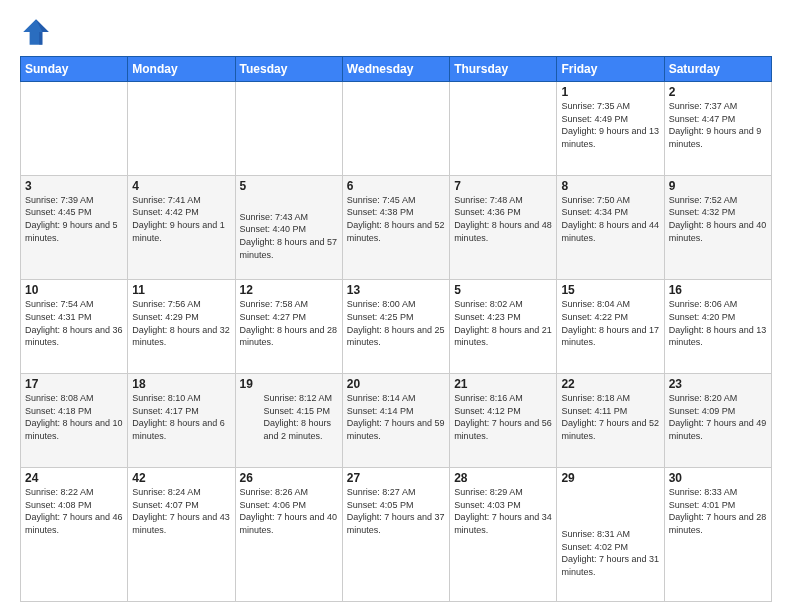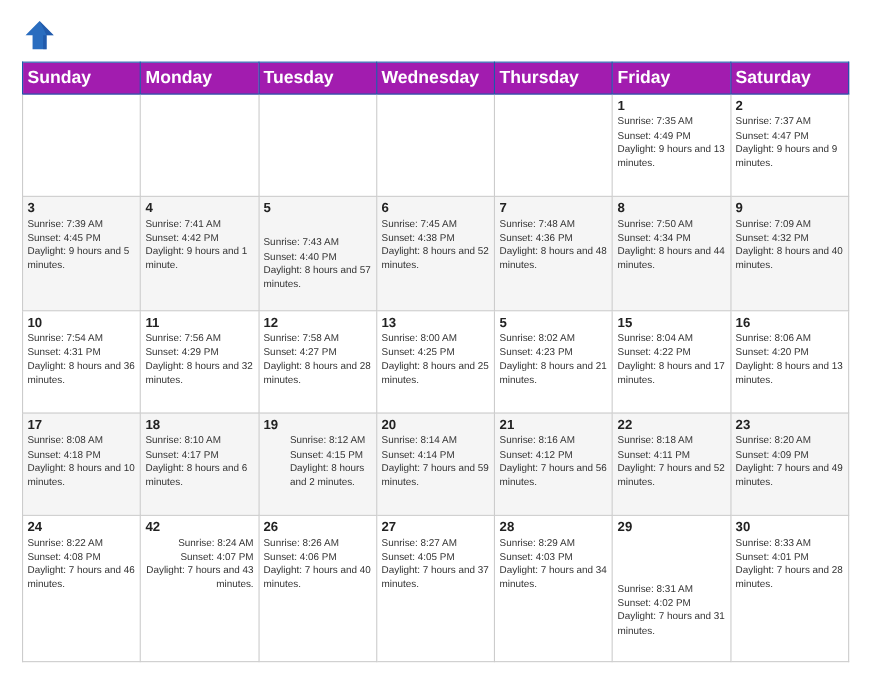--- a/index.html
+++ b/index.html
@@ -60,23 +60,23 @@
       color: #555;
     }
     .calendar {
       flex: 1;
       border: 1px solid #ccc;
       border-collapse: collapse;
       width: 100%;
       table-layout: fixed;
     }
     .calendar thead tr th {
-      background: #a21caf;
+      background: #3b82f6;
       color: #fff;
-      font-size: 16px;
+      font-size: 12px;
       font-weight: bold;
       padding: 5px 4px;
       text-align: left;
       border: 1px solid #1a5aaa;
       margin-left: 48px;
     }
     .calendar tbody tr td {
       border: 1px solid #ccc;
       vertical-align: top;
       padding: 3px 4px;
@@ -189,21 +189,21 @@
 Daylight: 8 hours and 48 minutes.</div>
           </td>
           <td>
             <span class="day-number">8</span>
             <div class="day-info" style="white-space: pre-line;">Sunrise: 7:50 AM
 Sunset: 4:34 PM
 Daylight: 8 hours and 44 minutes.</div>
           </td>
           <td>
             <span class="day-number">9</span>
-            <div class="day-info" style="white-space: pre-line;">Sunrise: 7:09 AM
+            <div class="day-info" style="white-space: pre-line;">Sunrise: 7:52 AM
 Sunset: 4:32 PM
 Daylight: 8 hours and 40 minutes.</div>
           </td>
         </tr>
         <tr>
           <td>
             <span class="day-number">10</span>
             <div class="day-info" style="white-space: pre-line;">Sunrise: 7:54 AM
 Sunset: 4:31 PM
 Daylight: 8 hours and 36 minutes.</div>
@@ -291,21 +291,21 @@
         </tr>
         <tr>
           <td>
             <span class="day-number">24</span>
             <div class="day-info" style="white-space: pre-line;">Sunrise: 8:22 AM
 Sunset: 4:08 PM
 Daylight: 7 hours and 46 minutes.</div>
           </td>
           <td>
             <span class="day-number">42</span>
-            <div class="day-info" style="white-space: pre-line; text-align: right;">Sunrise: 8:24 AM
+            <div class="day-info" style="white-space: pre-line;">Sunrise: 8:24 AM
 Sunset: 4:07 PM
 Daylight: 7 hours and 43 minutes.</div>
           </td>
           <td>
             <span class="day-number">26</span>
             <div class="day-info" style="white-space: pre-line;">Sunrise: 8:26 AM
 Sunset: 4:06 PM
 Daylight: 7 hours and 40 minutes.</div>
           </td>
           <td>

